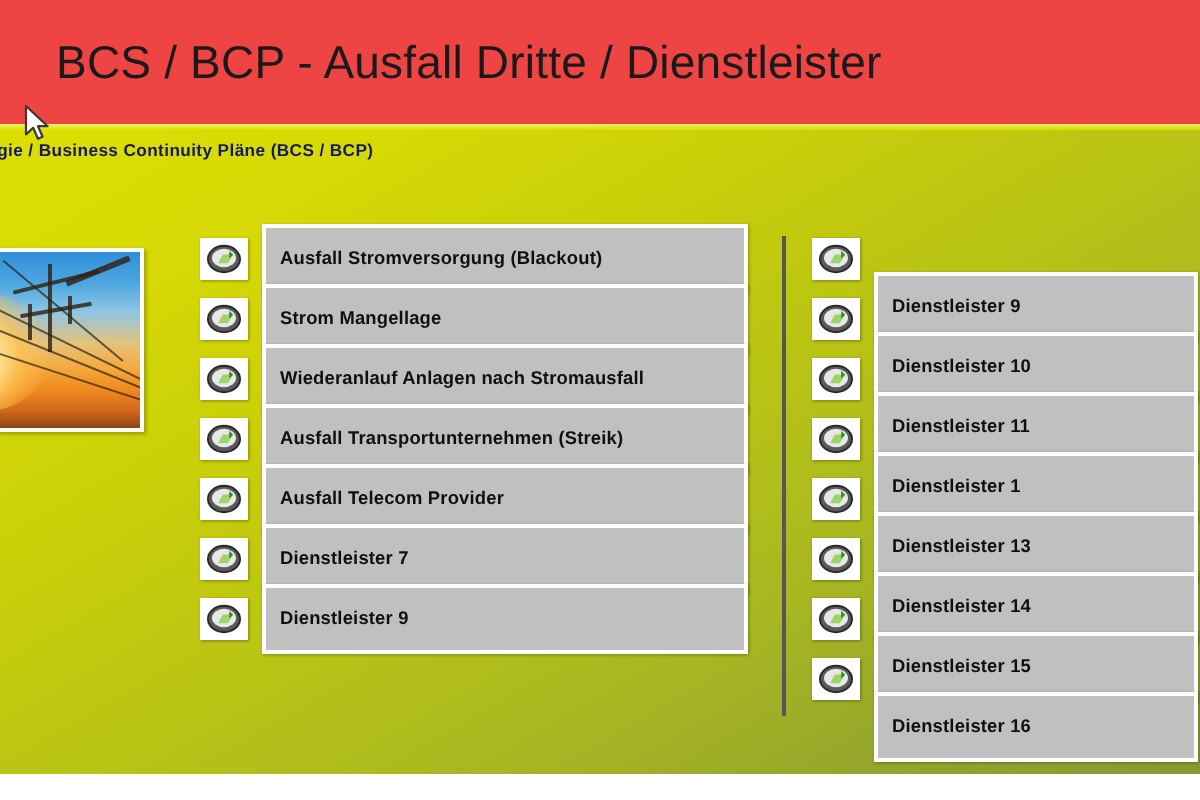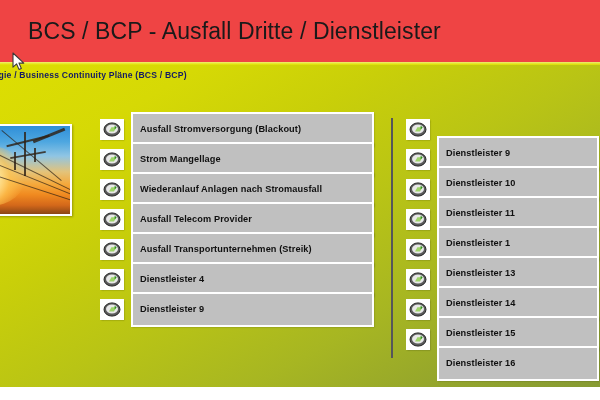--- a/index.html
+++ b/index.html
@@ -271,54 +271,54 @@
       <div class="icon-tile">
         <svg width="18" height="15" viewBox="0 0 18 15">
           <ellipse cx="9" cy="7.5" rx="8" ry="6.6" fill="#5a5a5a" stroke="#2a2a2a" stroke-width="1"></ellipse>
           <ellipse cx="9" cy="7" rx="6" ry="4.6" fill="#e8e8e8"></ellipse>
           <path d="M6 9.6 L11 9.6 L13.4 5.2 L8.4 5.2 Z" fill="#9fd46a"></path>
           <path d="M11.6 3.4 L13.6 5.4 L11.6 7.4 Z" fill="#2f8f1e"></path>
         </svg>
       </div>
       <div class="bar bar-left">
         <div class="bar-inner">
+          <span class="bar-label">Ausfall Transportunternehmen (Streik)</span>
+        </div>
+      </div>
+    </div>
+
+    <div class="row">
+      <div class="icon-tile">
+        <svg width="18" height="15" viewBox="0 0 18 15">
+          <ellipse cx="9" cy="7.5" rx="8" ry="6.6" fill="#5a5a5a" stroke="#2a2a2a" stroke-width="1"></ellipse>
+          <ellipse cx="9" cy="7" rx="6" ry="4.6" fill="#e8e8e8"></ellipse>
+          <path d="M6 9.6 L11 9.6 L13.4 5.2 L8.4 5.2 Z" fill="#9fd46a"></path>
+          <path d="M11.6 3.4 L13.6 5.4 L11.6 7.4 Z" fill="#2f8f1e"></path>
+        </svg>
+      </div>
+      <div class="bar bar-left">
+        <div class="bar-inner">
           <span class="bar-label">Ausfall Telecom Provider</span>
         </div>
       </div>
     </div>
 
-    <div class="row">
-      <div class="icon-tile">
-        <svg width="18" height="15" viewBox="0 0 18 15">
-          <ellipse cx="9" cy="7.5" rx="8" ry="6.6" fill="#5a5a5a" stroke="#2a2a2a" stroke-width="1"></ellipse>
-          <ellipse cx="9" cy="7" rx="6" ry="4.6" fill="#e8e8e8"></ellipse>
-          <path d="M6 9.6 L11 9.6 L13.4 5.2 L8.4 5.2 Z" fill="#9fd46a"></path>
-          <path d="M11.6 3.4 L13.6 5.4 L11.6 7.4 Z" fill="#2f8f1e"></path>
-        </svg>
-      </div>
-      <div class="bar bar-left">
-        <div class="bar-inner">
-          <span class="bar-label">Ausfall Transportunternehmen (Streik)</span>
-        </div>
-      </div>
-    </div>
-
-
-    <div class="row">
-      <div class="icon-tile">
-        <svg width="18" height="15" viewBox="0 0 18 15">
-          <ellipse cx="9" cy="7.5" rx="8" ry="6.6" fill="#5a5a5a" stroke="#2a2a2a" stroke-width="1"></ellipse>
-          <ellipse cx="9" cy="7" rx="6" ry="4.6" fill="#e8e8e8"></ellipse>
-          <path d="M6 9.6 L11 9.6 L13.4 5.2 L8.4 5.2 Z" fill="#9fd46a"></path>
-          <path d="M11.6 3.4 L13.6 5.4 L11.6 7.4 Z" fill="#2f8f1e"></path>
-        </svg>
-      </div>
-      <div class="bar bar-left">
-        <div class="bar-inner">
-          <span class="bar-label">Dienstleister 4</span>
+
+    <div class="row">
+      <div class="icon-tile">
+        <svg width="18" height="15" viewBox="0 0 18 15">
+          <ellipse cx="9" cy="7.5" rx="8" ry="6.6" fill="#5a5a5a" stroke="#2a2a2a" stroke-width="1"></ellipse>
+          <ellipse cx="9" cy="7" rx="6" ry="4.6" fill="#e8e8e8"></ellipse>
+          <path d="M6 9.6 L11 9.6 L13.4 5.2 L8.4 5.2 Z" fill="#9fd46a"></path>
+          <path d="M11.6 3.4 L13.6 5.4 L11.6 7.4 Z" fill="#2f8f1e"></path>
+        </svg>
+      </div>
+      <div class="bar bar-left">
+        <div class="bar-inner">
+          <span class="bar-label">Dienstleister 7</span>
         </div>
       </div>
     </div>
 
     <div class="row">
       <div class="icon-tile">
         <svg width="18" height="15" viewBox="0 0 18 15">
           <ellipse cx="9" cy="7.5" rx="8" ry="6.6" fill="#5a5a5a" stroke="#2a2a2a" stroke-width="1"></ellipse>
           <ellipse cx="9" cy="7" rx="6" ry="4.6" fill="#e8e8e8"></ellipse>
           <path d="M6 9.6 L11 9.6 L13.4 5.2 L8.4 5.2 Z" fill="#9fd46a"></path>

